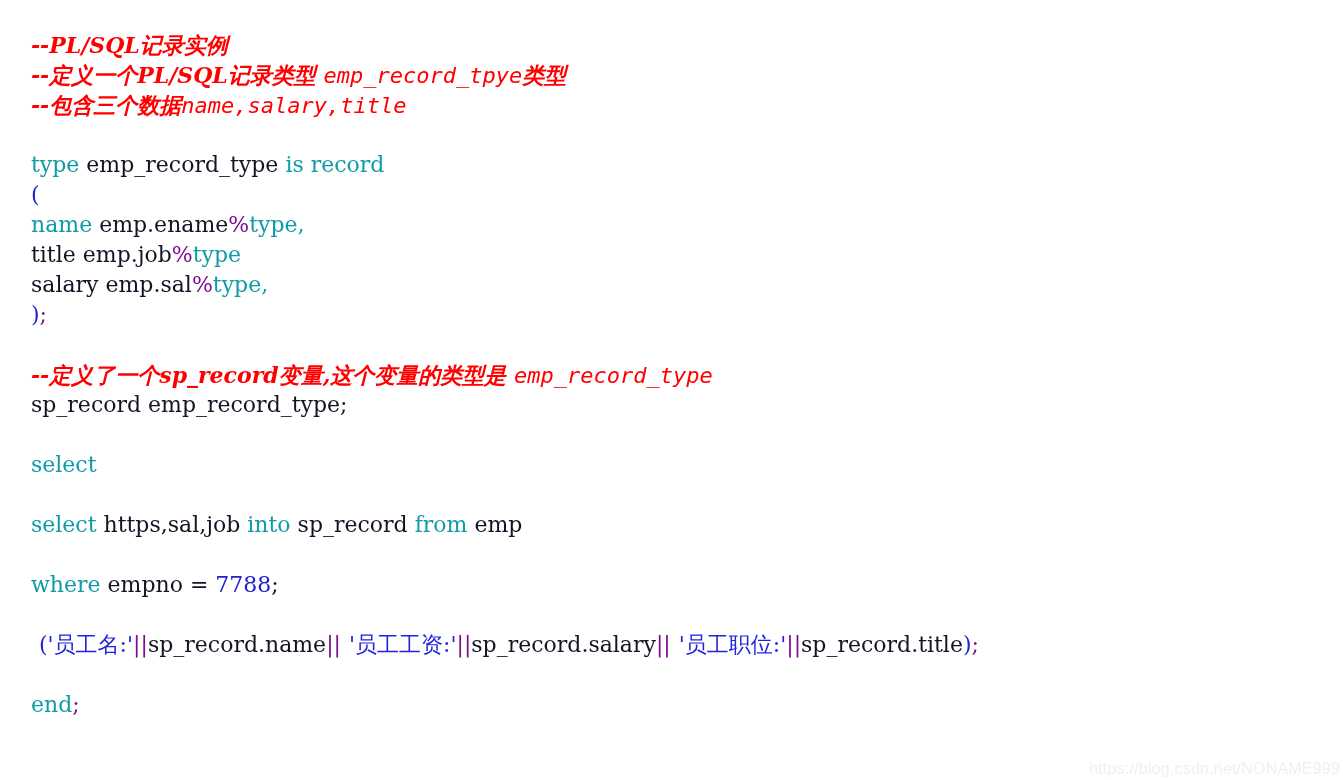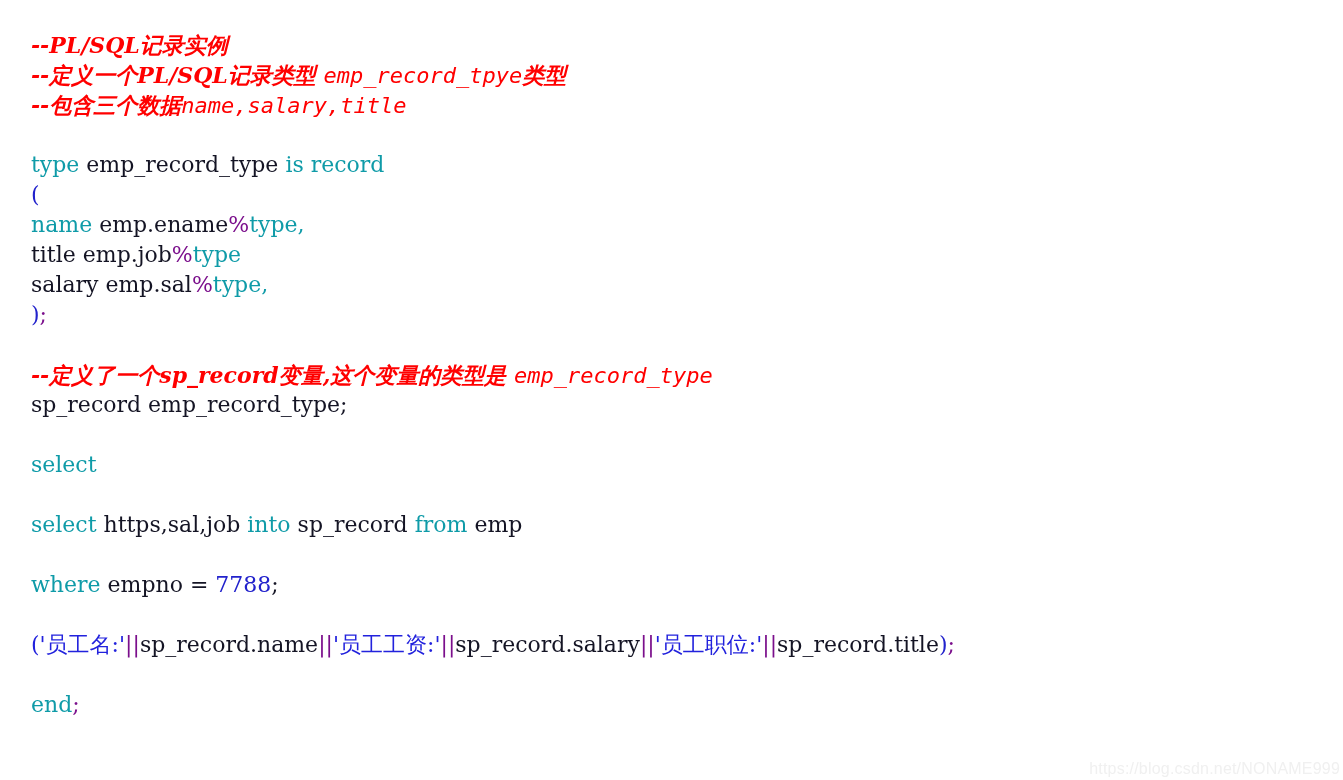--- a/index.html
+++ b/index.html
@@ -39,21 +39,21 @@
     font-weight: 600;
   }
   .cmt .mono {
     font-family: "DejaVu Sans Mono", "Liberation Mono", monospace;
     font-style: italic;
     font-weight: 400;
   }
   .kw   { color: #0f9ba8; }
   .id   { color: #141424; }
   .num  { color: #2222cc; }
-  .str  { color: #2222dd; }
+  .str  { color: #2222dd; margin-left: 8px; }
   .op   { color: #7b0f8c; }
   .punc { color: #2222cc; }
 
   .watermark {
     position: absolute;
     right: 3px;
     bottom: 2px;
     font-family: "Liberation Sans", "DejaVu Sans", sans-serif;
     font-size: 16px;
     color: #f0f0f0;

